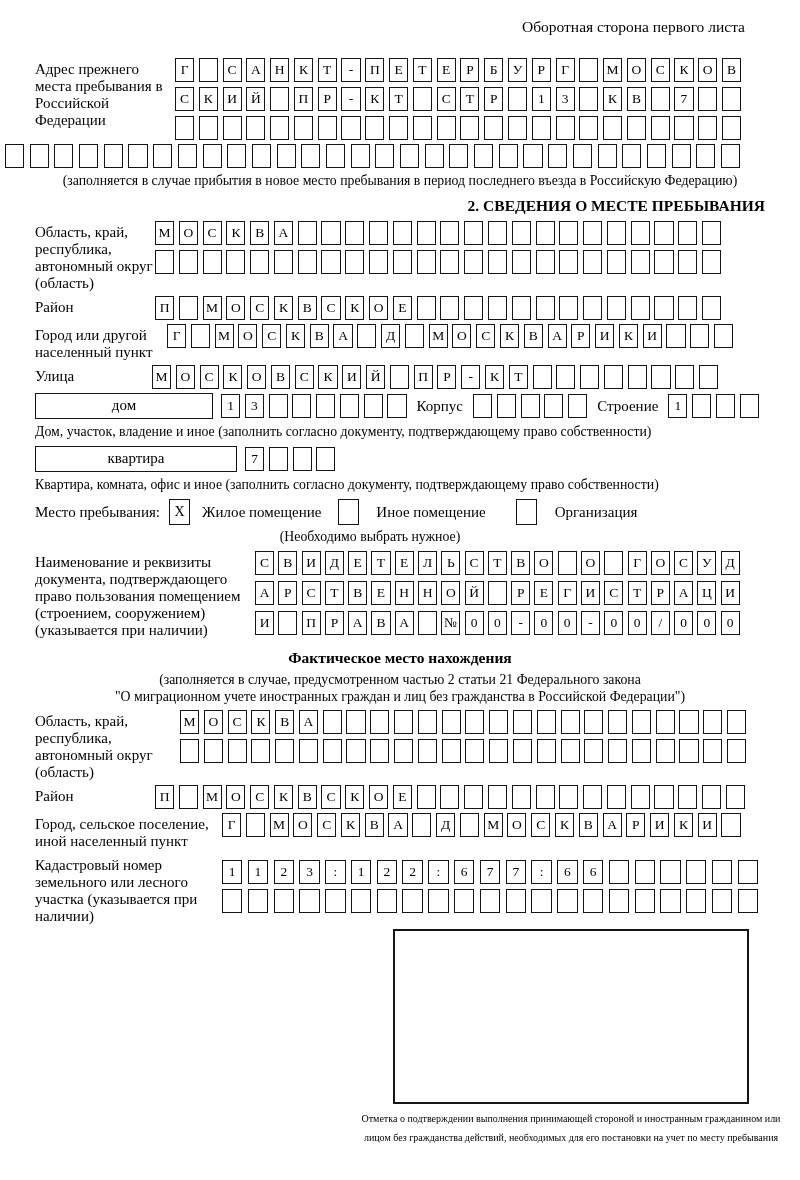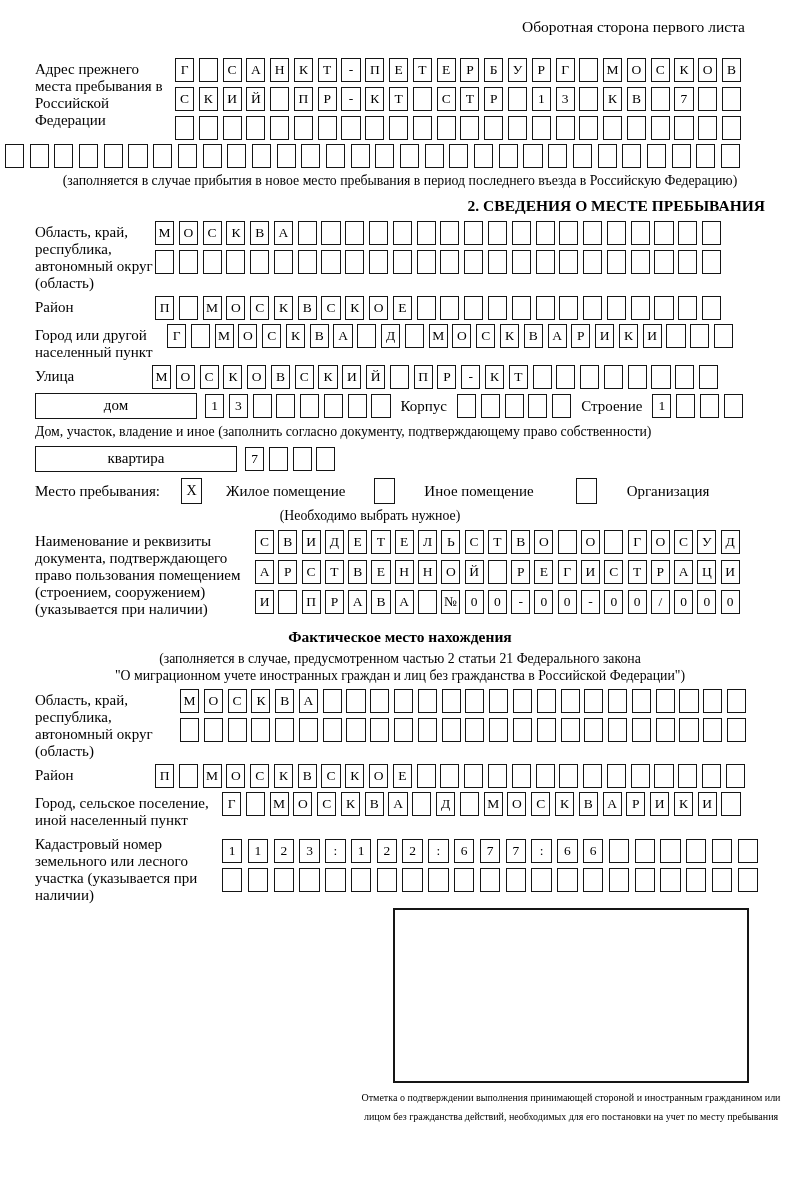--- a/index.html
+++ b/index.html
@@ -25,25 +25,25 @@
   .block1 { margin-top: 22px; }
   .fullrow { margin: 4px 0 0 -30px; gap: 5.6px; }
 
   .caption { font-size: 13.8px; line-height: 17px; margin-top: 4px; }
   .caption.center { text-align: center; }
   .section-title { text-align: right; font-weight: bold; font-size: 15.5px; margin: 8px 0 6px 0; }
 
   .house-row { display: flex; align-items: center; margin-bottom: 2px; }
   .label-box { border: 1.6px solid #151515; height: 26px; text-align: center;
     line-height: 23px; flex: none; font-size: 15px; }
-  .lb162 { width: 162px; margin-right: 8px; }
+  .lb162 { width: 178px; margin-right: 8px; }
   .lb202 { width: 202px; margin-right: 8px; }
   .inline-label { margin: 0 10px; white-space: nowrap; }
 
-  .stay-row { display: flex; align-items: center; margin-top: 6px; gap: 12px; }
+  .stay-row { display: flex; align-items: center; margin-top: 6px; }
   .checkbox { flex: none; width: 21px; height: 26px; border: 1.6px solid #151515;
     display: flex; align-items: center; justify-content: center; font-size: 14px; }
   .stay-row .t { white-space: nowrap; }
   .hint-center { text-align: center; transform: translateX(-30px); margin-top: 3px; }
 
   .doc-row { margin-top: 6px; }
   .doc-row .cells-col { gap: 6px; }
 
   .fact-title { text-align: center; font-weight: bold; font-size: 15.5px; margin: 10px 0 4px 0; }
   .fact-caption { text-align: center; font-size: 13.8px; line-height: 17px; }
@@ -359,20 +359,21 @@
 
   <div class="house-row" style="margin-top:6px;">
     <div class="label-box lb202">квартира</div>
     <div class="cells">
         <span class="cell">7</span>
         <span class="cell"></span>
         <span class="cell"></span>
         <span class="cell"></span>
       </div>
   </div>
+  <div class="caption">Квартира, комната, офис и иное (заполнить согласно документу, подтверждающему право собственности)</div>
 
   <div class="stay-row">
     <span class="t">Место пребывания:</span>
     <span class="checkbox" style="margin-left:9px;">X</span>
     <span class="t" style="margin-left:12px;">Жилое помещение</span>
     <span class="checkbox" style="margin-left:17px;"></span>
     <span class="t" style="margin-left:17px;">Иное помещение</span>
     <span class="checkbox" style="margin-left:30px;"></span>
     <span class="t" style="margin-left:18px;">Организация</span>
   </div>

